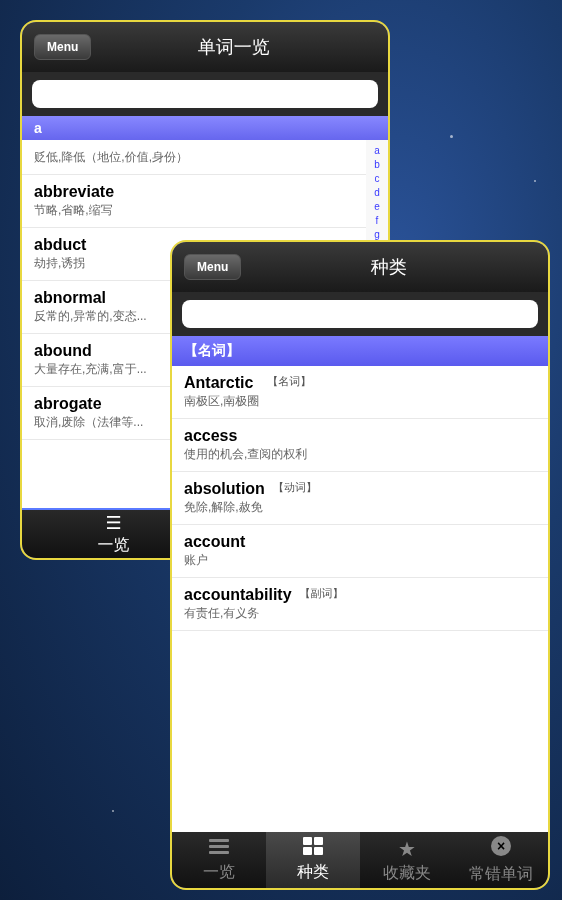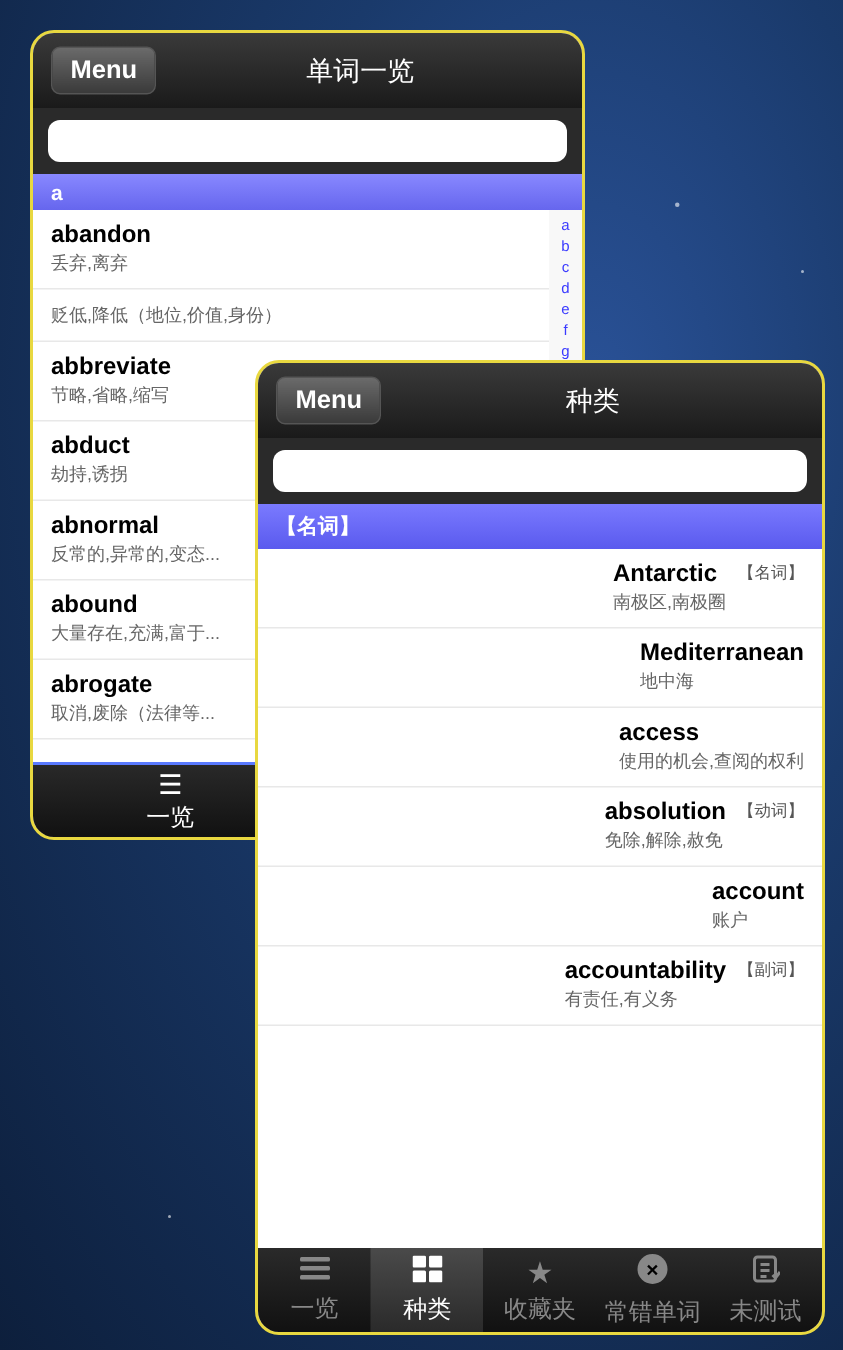--- a/index.html
+++ b/index.html
@@ -74,21 +74,21 @@
       padding: 8px 12px;
       height: 50px;
       flex-shrink: 0;
     }
 
     .menu-btn {
       background: linear-gradient(180deg, #6a6a6a 0%, #3a3a3a 100%);
       border: 1px solid #555;
       border-radius: 6px;
       color: white;
-      font-size: 17px;
+      font-size: 12px;
       padding: 5px 12px;
       cursor: pointer;
       font-weight: bold;
     }
 
     .title-text {
       flex: 1;
       text-align: center;
       color: white;
       font-size: 18px;
@@ -188,21 +188,21 @@
     }
 
     .word-zh {
       font-size: 12px;
       color: #666;
       margin-top: 1px;
     }
 
     .word-item-row {
       display: flex;
-      justify-content: flex-end;
+      justify-content: flex-start;
       align-items: flex-start;
     }
 
     .word-tag {
       font-size: 11px;
       color: #555;
       white-space: nowrap;
       padding-left: 8px;
     }
 
@@ -312,24 +312,20 @@
       <span class="search-icon-inner">🔍</span>
       <input class="search-input" type="text" style="">
     </div>
   </div>
 
   <div class="section-header">a</div>
 
   <div class="content-area">
     <div class="word-list">
 
-    <div class="word-item">
-    <div class="word-en">abandon</div>
-    <div class="word-zh">丢弃,离弃</div>
-  </div>
         <div class="word-item">
     <div class="word-zh">贬低,降低（地位,价值,身份）</div>
   </div>
         <div class="word-item">
     <div class="word-en">abbreviate</div>
     <div class="word-zh">节略,省略,缩写</div>
   </div>
         <div class="word-item">
     <div class="word-en">abduct</div>
     <div class="word-zh">劫持,诱拐</div>
@@ -401,29 +397,20 @@
       <div>
         <div class="word-en">Antarctic</div>
         <div class="word-zh">南极区,南极圈</div>
       </div>
       <span class="word-tag">【名词】</span>
     </div>
   </div>
       <div class="word-item">
     <div class="word-item-row">
       <div>
-        <div class="word-en">Mediterranean</div>
-        <div class="word-zh">地中海</div>
-      </div>
-
-    </div>
-  </div>
-      <div class="word-item">
-    <div class="word-item-row">
-      <div>
         <div class="word-en">access</div>
         <div class="word-zh">使用的机会,查阅的权利</div>
       </div>
 
     </div>
   </div>
       <div class="word-item">
     <div class="word-item-row">
       <div>
         <div class="word-en">absolution</div>
@@ -475,24 +462,14 @@
     <span class="tab-icon">★</span>
     <span class="tab-label">收藏夹</span>
   </div>
       <div class="tab-item">
     <span class="tab-icon"><svg width="22" height="22" viewBox="0 0 22 22">
             <circle cx="11" cy="11" r="10" fill="currentColor"></circle>
             <text x="11" y="16" text-anchor="middle" fill="black" font-size="14" font-weight="bold">×</text>
           </svg></span>
     <span class="tab-label">常错单词</span>
   </div>
-      <div class="tab-item">
-    <span class="tab-icon"><svg width="20" height="20" viewBox="0 0 20 20" fill="none" stroke="currentColor" stroke-width="2">
-            <rect x="3" y="2" width="14" height="16" rx="2"></rect>
-            <line x1="7" y1="7" x2="13" y2="7"></line>
-            <line x1="7" y1="11" x2="13" y2="11"></line>
-            <line x1="7" y1="15" x2="11" y2="15"></line>
-            <polyline points="15,14 17,16 20,12" stroke="currentColor" stroke-width="2" fill="none"></polyline>
-          </svg></span>
-    <span class="tab-label">未测试</span>
-  </div>
     </div>
 </div>
 
 </body></html>

